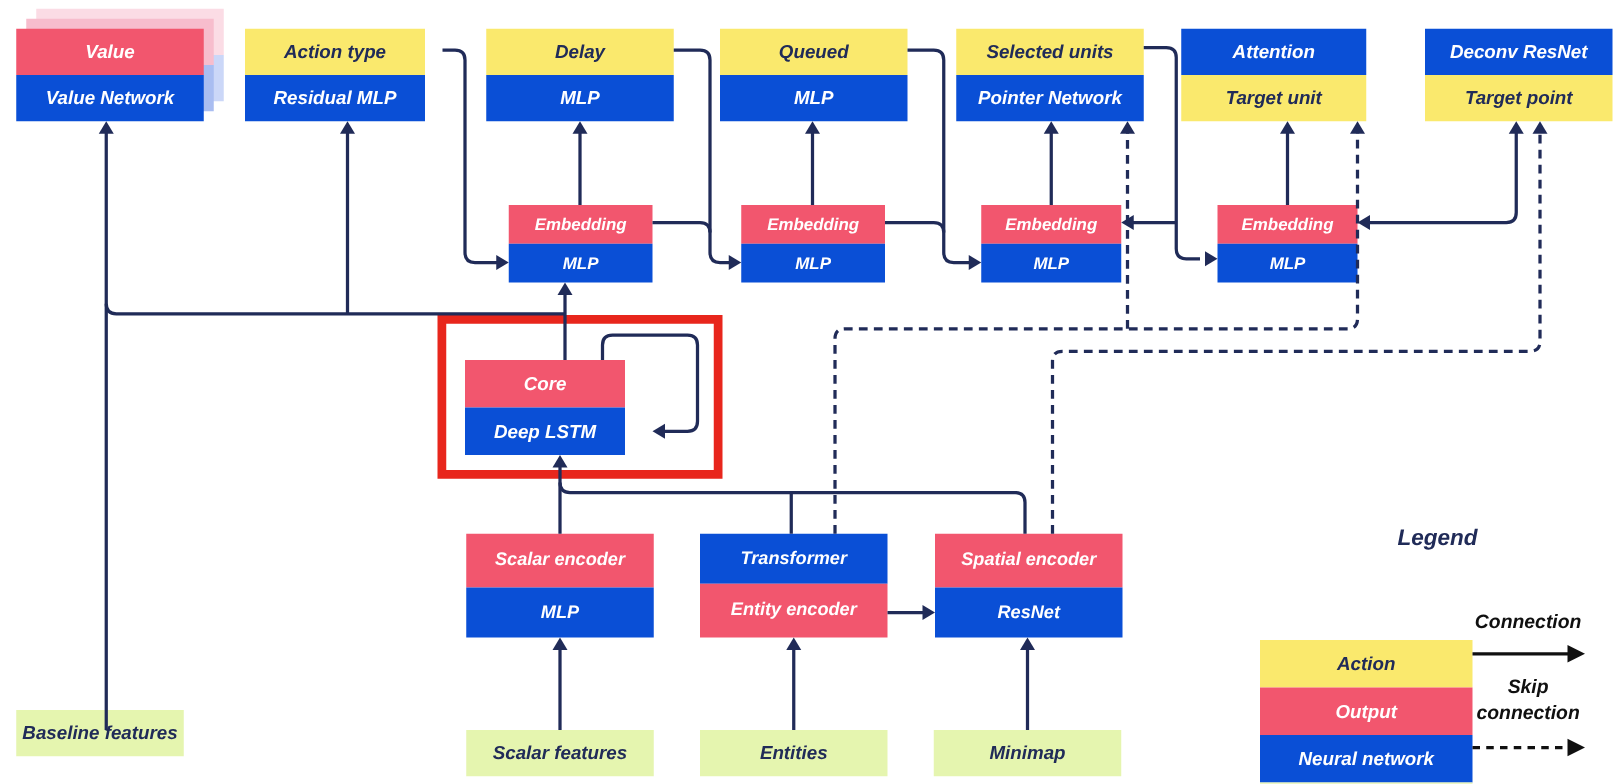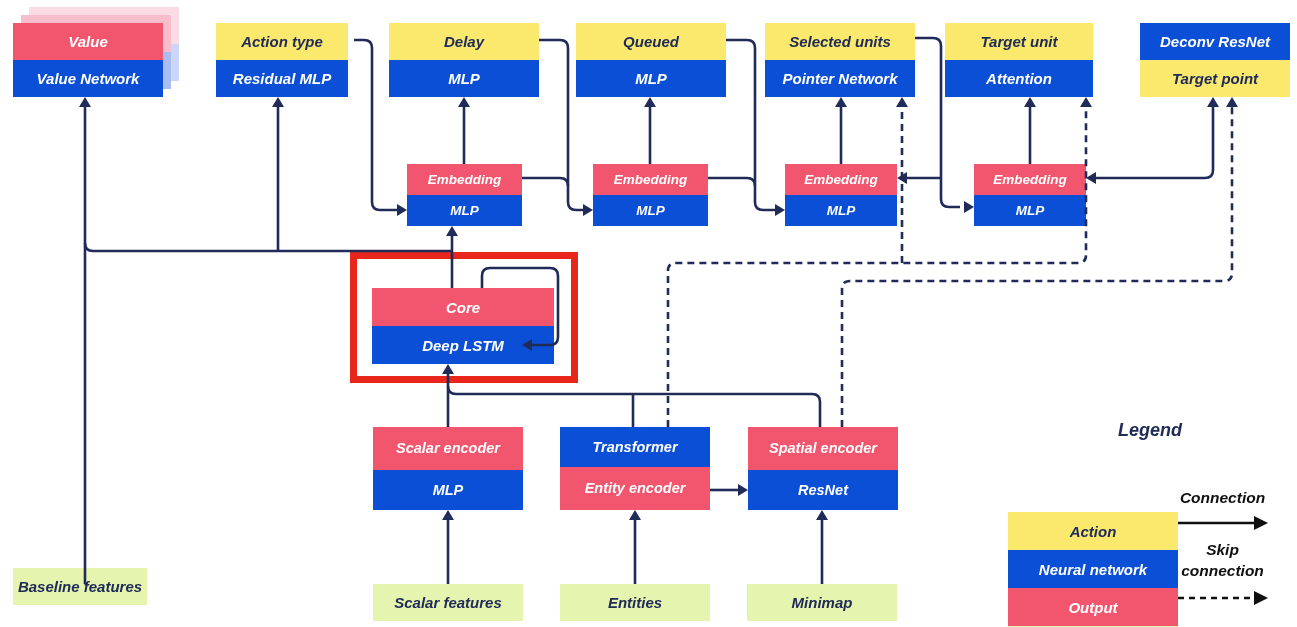--- a/index.html
+++ b/index.html
@@ -62,43 +62,43 @@
         <div class="g-bot"></div>
       </div>
     <div class="ghost ghost1">
         <div class="g-top"></div>
         <div class="g-bot"></div>
       </div>
     <div class="row pink">Value</div>
     <div class="row blue">Value Network</div>
   </div>
 
-  <div class="tbox head" style="left:216px;top:23px;width:132px">
+  <div class="tbox head" style="left:196px;top:23px;width:144px">
     <div class="row yellow">Action type</div>
     <div class="row blue">Residual MLP</div>
   </div>
 
   <div class="tbox head" style="left:389px;top:23px;width:150px">
     <div class="row yellow">Delay</div>
     <div class="row blue">MLP</div>
   </div>
 
   <div class="tbox head" style="left:576px;top:23px;width:150px">
     <div class="row yellow">Queued</div>
     <div class="row blue">MLP</div>
   </div>
 
   <div class="tbox head" style="left:765px;top:23px;width:150px">
     <div class="row yellow">Selected units</div>
     <div class="row blue">Pointer Network</div>
   </div>
 
   <div class="tbox head" style="left:945px;top:23px;width:148px">
+    <div class="row blue">Attention</div>
     <div class="row yellow">Target unit</div>
-    <div class="row blue">Attention</div>
   </div>
 
   <div class="tbox head" style="left:1140px;top:23px;width:150px">
     <div class="row blue">Deconv ResNet</div>
     <div class="row yellow">Target point</div>
   </div>
 
   <div class="tbox emb" style="left:407px;top:164px;width:115px">
     <div class="row pink">Embedding</div>
     <div class="row blue">MLP</div>
@@ -109,21 +109,21 @@
   </div>
   <div class="tbox emb" style="left:785px;top:164px;width:112px">
     <div class="row pink">Embedding</div>
     <div class="row blue">MLP</div>
   </div>
   <div class="tbox emb" style="left:974px;top:164px;width:112px">
     <div class="row pink">Embedding</div>
     <div class="row blue">MLP</div>
   </div>
 
-  <div class="tbox core" style="left:372px;top:288px;width:182px">
+  <div class="tbox core" style="left:372px;top:288px;width:128px">
     <div class="row pink">Core</div>
     <div class="row blue">Deep LSTM</div>
   </div>
   <div class="highlight"></div>
 
   <div class="tbox enc" style="left:373px;top:427px;width:150px">
     <div class="row pink row-top">Scalar encoder</div>
     <div class="row blue row-bot">MLP</div>
   </div>
   <div class="tbox enc" style="left:560px;top:427px;width:150px">
@@ -136,22 +136,22 @@
   </div>
 
   <div class="inputbox" style="left:13px;top:568px;width:134px">Baseline features</div>
   <div class="inputbox" style="left:373px;top:584px;width:150px">Scalar features</div>
   <div class="inputbox" style="left:560px;top:584px;width:150px">Entities</div>
   <div class="inputbox" style="left:747px;top:584px;width:150px">Minimap</div>
 
   <div class="legend-title">Legend</div>
   <div class="legend-swatches">
     <div class="row yellow">Action</div>
+    <div class="row pink">Output</div>
     <div class="row blue">Neural network</div>
-    <div class="row pink">Output</div>
     <div class="row green">Input</div>
   </div>
   <div class="legend-label" style="left:1170px;top:488px;width:105px">Connection</div>
   <div class="legend-label" style="left:1170px;top:540px;width:105px">Skip connection</div>
 
   <svg class="wires" width="1297" height="627" viewBox="0 0 1297 627">
     <g>
 
       <path class="wire" d="M85 584 L85 104"></path>
 

